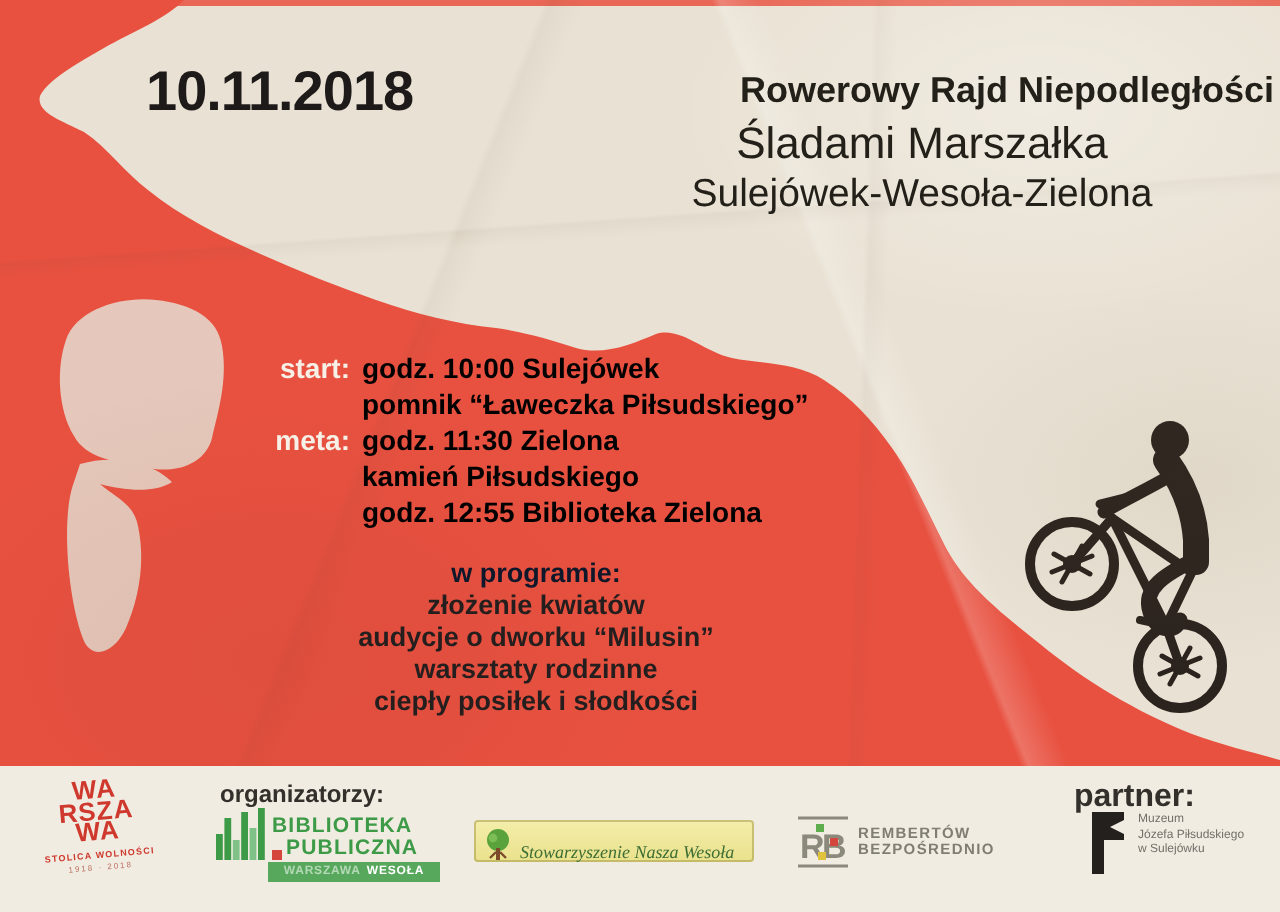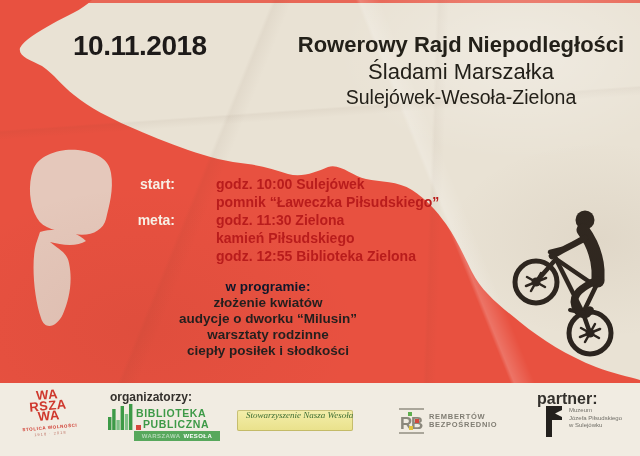--- a/index.html
+++ b/index.html
@@ -18,28 +18,28 @@
       linear-gradient(112deg, transparent 33%, rgba(90,60,40,.05) 33.5%, transparent 35.5%),
       linear-gradient(68deg, transparent 65.5%, rgba(255,255,255,.20) 66%, transparent 68.5%),
       linear-gradient(176deg, transparent 26%, rgba(90,60,40,.05) 26.4%, transparent 28%),
       linear-gradient(92deg, transparent 66.5%, rgba(90,60,40,.045) 67%, transparent 68.5%);
   }
   .art{position:absolute;inset:0;z-index:1;}
   .txt{position:absolute;z-index:10;}
 
   .date{left:73px;top:30px;font-size:28px;font-weight:bold;letter-spacing:-.5px;color:#1d1a19;}
   .title-block{left:285px;top:32px;width:352px;text-align:center;color:#232019;}
-  .title-l1{font-size:22px;font-weight:bold;line-height:26px;white-space:nowrap;}
+  .title-l1{font-size:18px;font-weight:bold;line-height:26px;white-space:nowrap;text-align:right;}
   .title-l2{font-size:22px;font-weight:normal;line-height:28px;white-space:nowrap;}
   .title-l3{font-size:19.5px;font-weight:normal;line-height:23px;white-space:nowrap;}
 
   .schedule{left:133px;top:175px;display:grid;grid-template-columns:42px auto;column-gap:6px;
             font-size:14px;font-weight:bold;line-height:18px;}
   .sch-label{color:#f7f0e6;text-align:right;}
-  .sch-text{color:#b91c1c;white-space:nowrap;margin-left:35px;}
+  .sch-text{color:#000000;white-space:nowrap;}
 
   .program{left:148px;top:279px;width:240px;text-align:center;
            font-size:13.5px;font-weight:bold;line-height:16px;}
   .prog-header{color:#0f172a;}
   .prog-item{color:#241f1e;white-space:nowrap;}
 
   
   .footer{position:absolute;left:0;top:383px;width:640px;height:73px;background:#f1ece2;z-index:8;}
   .f-abs{position:absolute;}
 
@@ -56,24 +56,24 @@
   .lib-names{margin-left:3px;color:#3d9a47;font-weight:800;}
   .lib-n1{font-size:10.5px;letter-spacing:.6px;line-height:11px;}
   .lib-n2{font-size:10.5px;letter-spacing:.6px;line-height:11px;display:flex;align-items:flex-end;}
   .lib-redsq{display:inline-block;width:5px;height:5px;background:#d5473c;margin-right:2px;}
   .lib-banner{margin-top:1px;width:86px;margin-left:26px;height:10px;background:#57a85c;
               display:flex;align-items:center;justify-content:center;gap:3px;
               font-size:6px;font-weight:bold;letter-spacing:.4px;}
   .lib-b-light{color:rgba(255,255,255,.55);}
   .lib-b-bold{color:#fff;}
 
-  .assoc{left:237px;top:27px;width:116px;height:21px;border-radius:2px;
+  .assoc{left:237px;top:27px;width:140px;height:21px;border-radius:2px;
          background:linear-gradient(#f4eeab,#e9e18b);
          box-shadow:inset 0 0 0 1px rgba(150,140,60,.45);
-         display:flex;align-items:flex-start;padding:0 5px;box-sizing:border-box;}
+         display:flex;align-items:flex-end;padding:0 5px;box-sizing:border-box;}
   .assoc-text{font-family:"Liberation Serif", serif;font-style:italic;font-size:9px;
               color:#3e6e34;margin-left:4px;white-space:nowrap;}
 
   .remb{left:397px;top:23px;display:flex;align-items:center;}
   .remb-text{margin-left:3px;color:#807d73;font-weight:bold;font-size:7.5px;
              letter-spacing:.7px;line-height:8.5px;}
 
   .museum{left:543px;top:22px;display:flex;align-items:flex-start;}
   .museum-text{margin-left:6px;color:#716f68;font-size:6px;line-height:7.5px;margin-top:2px;}
 </style>

